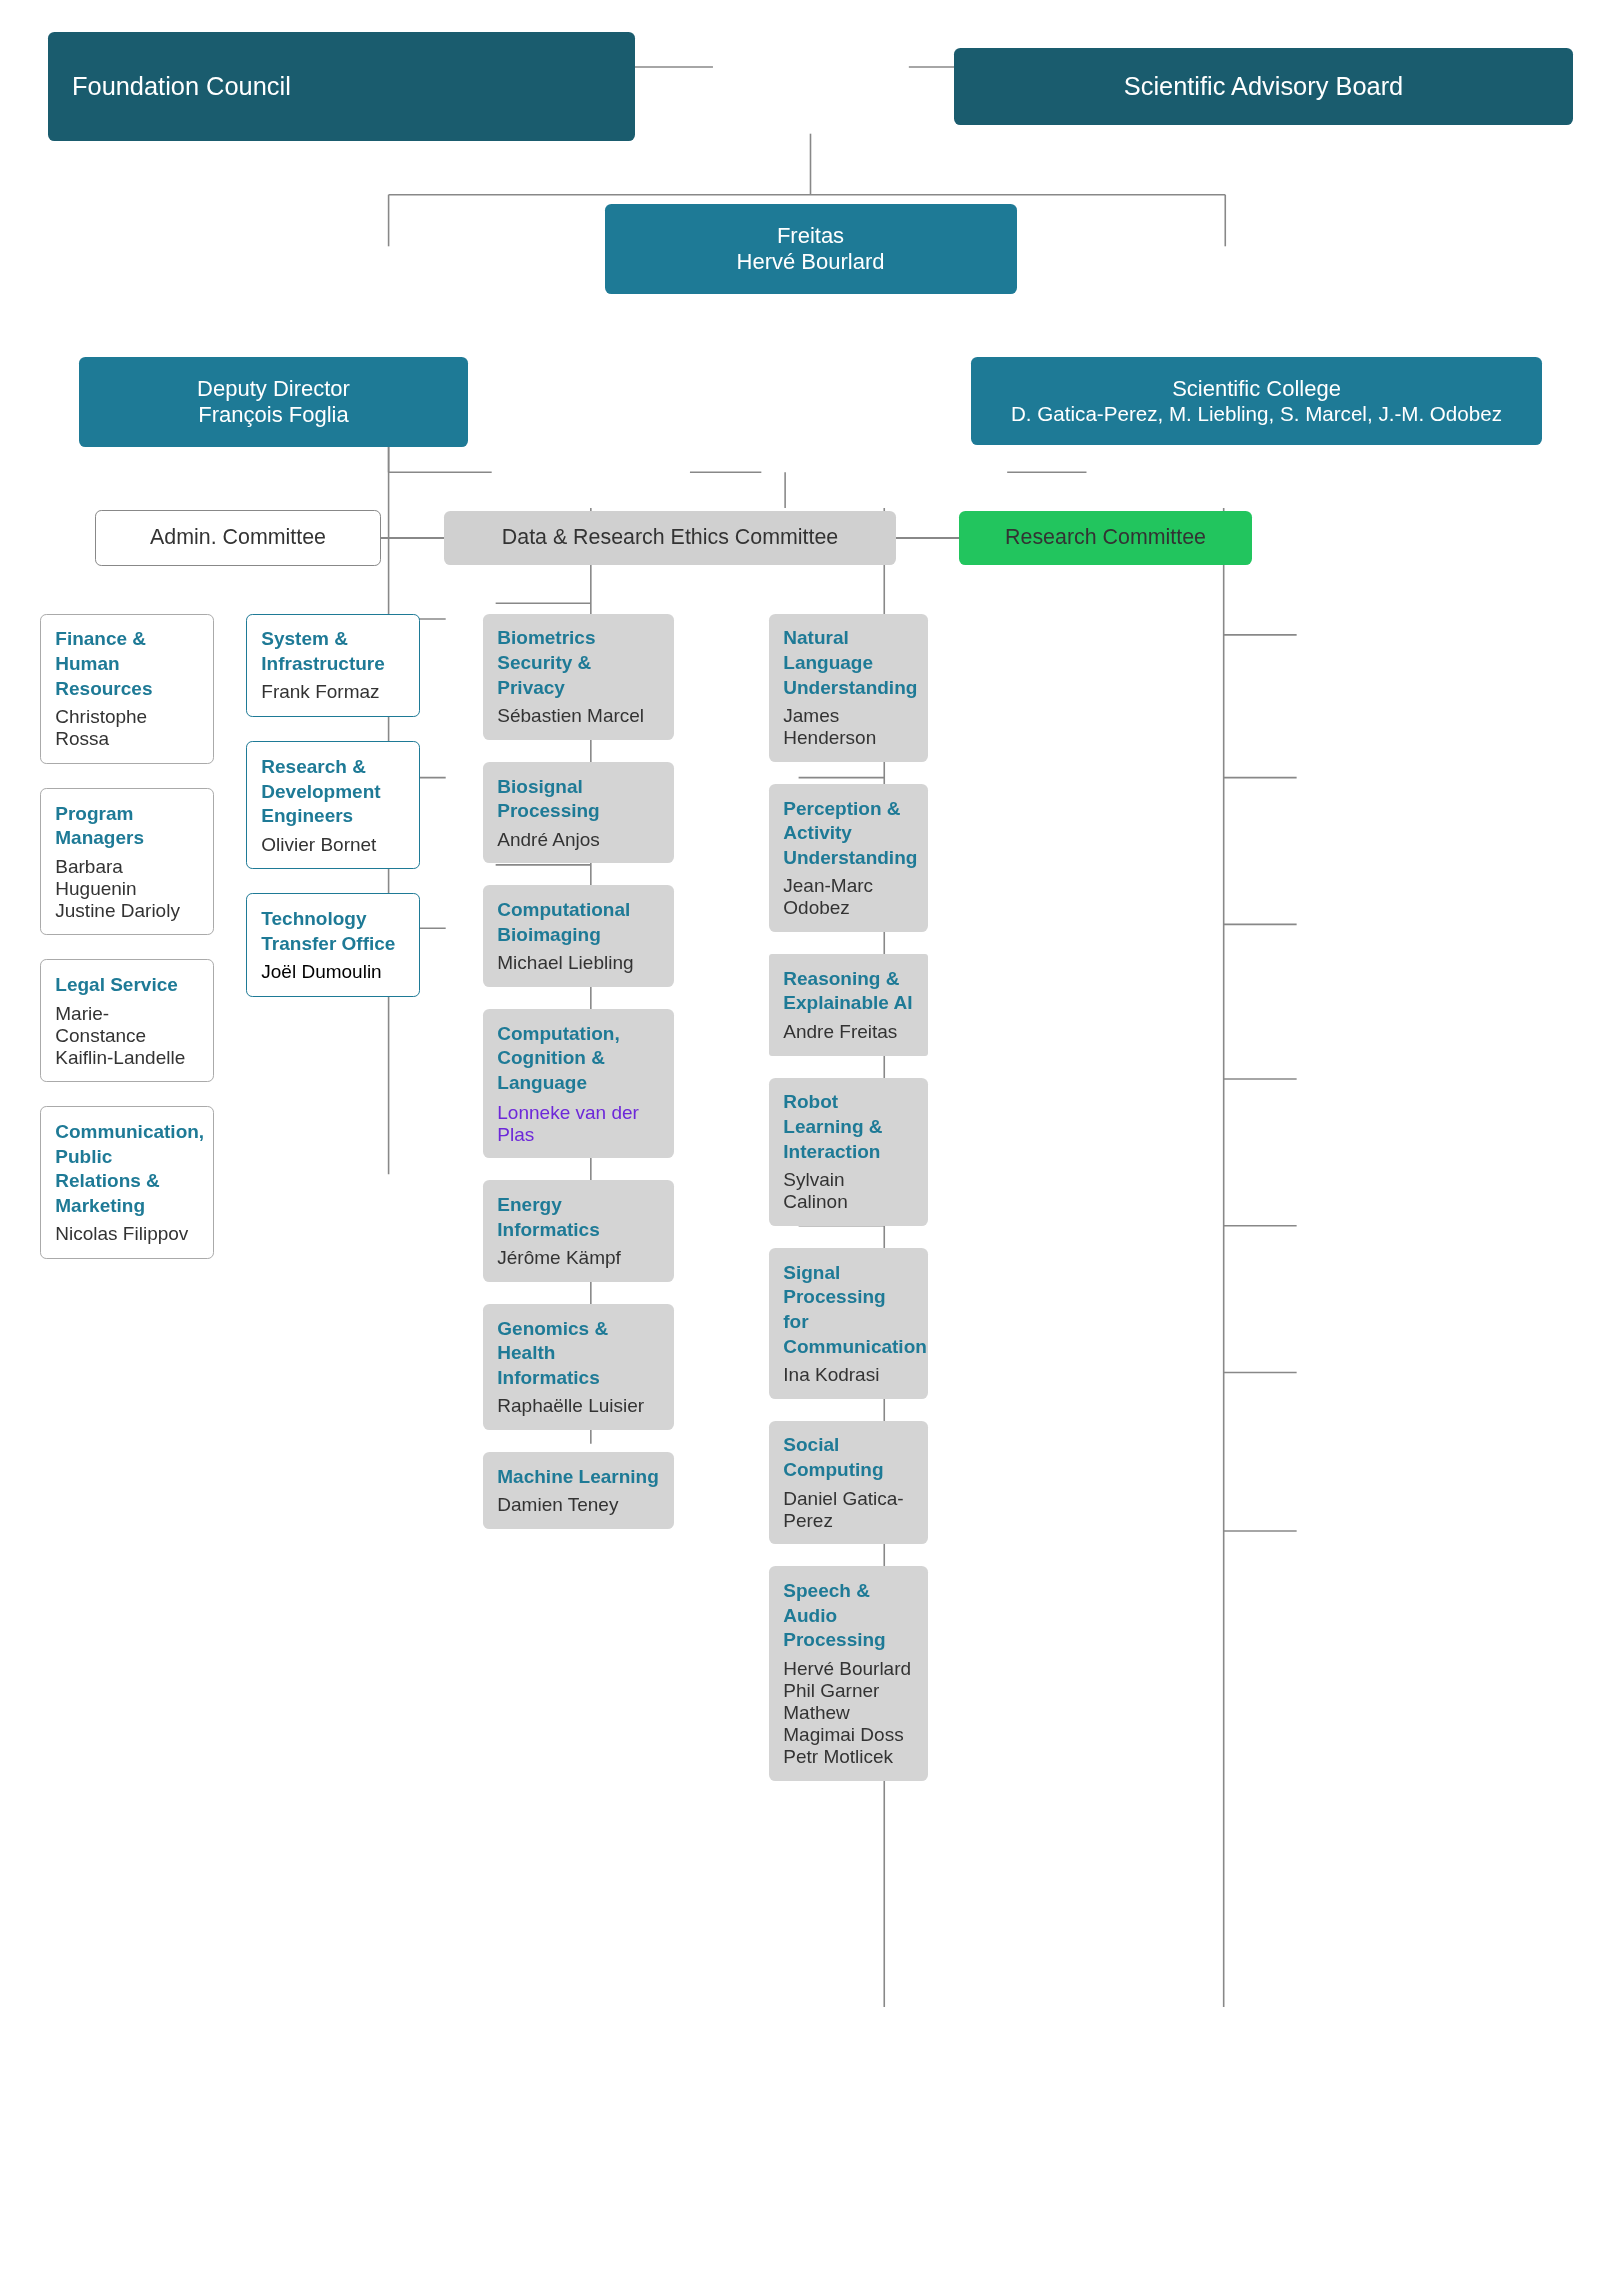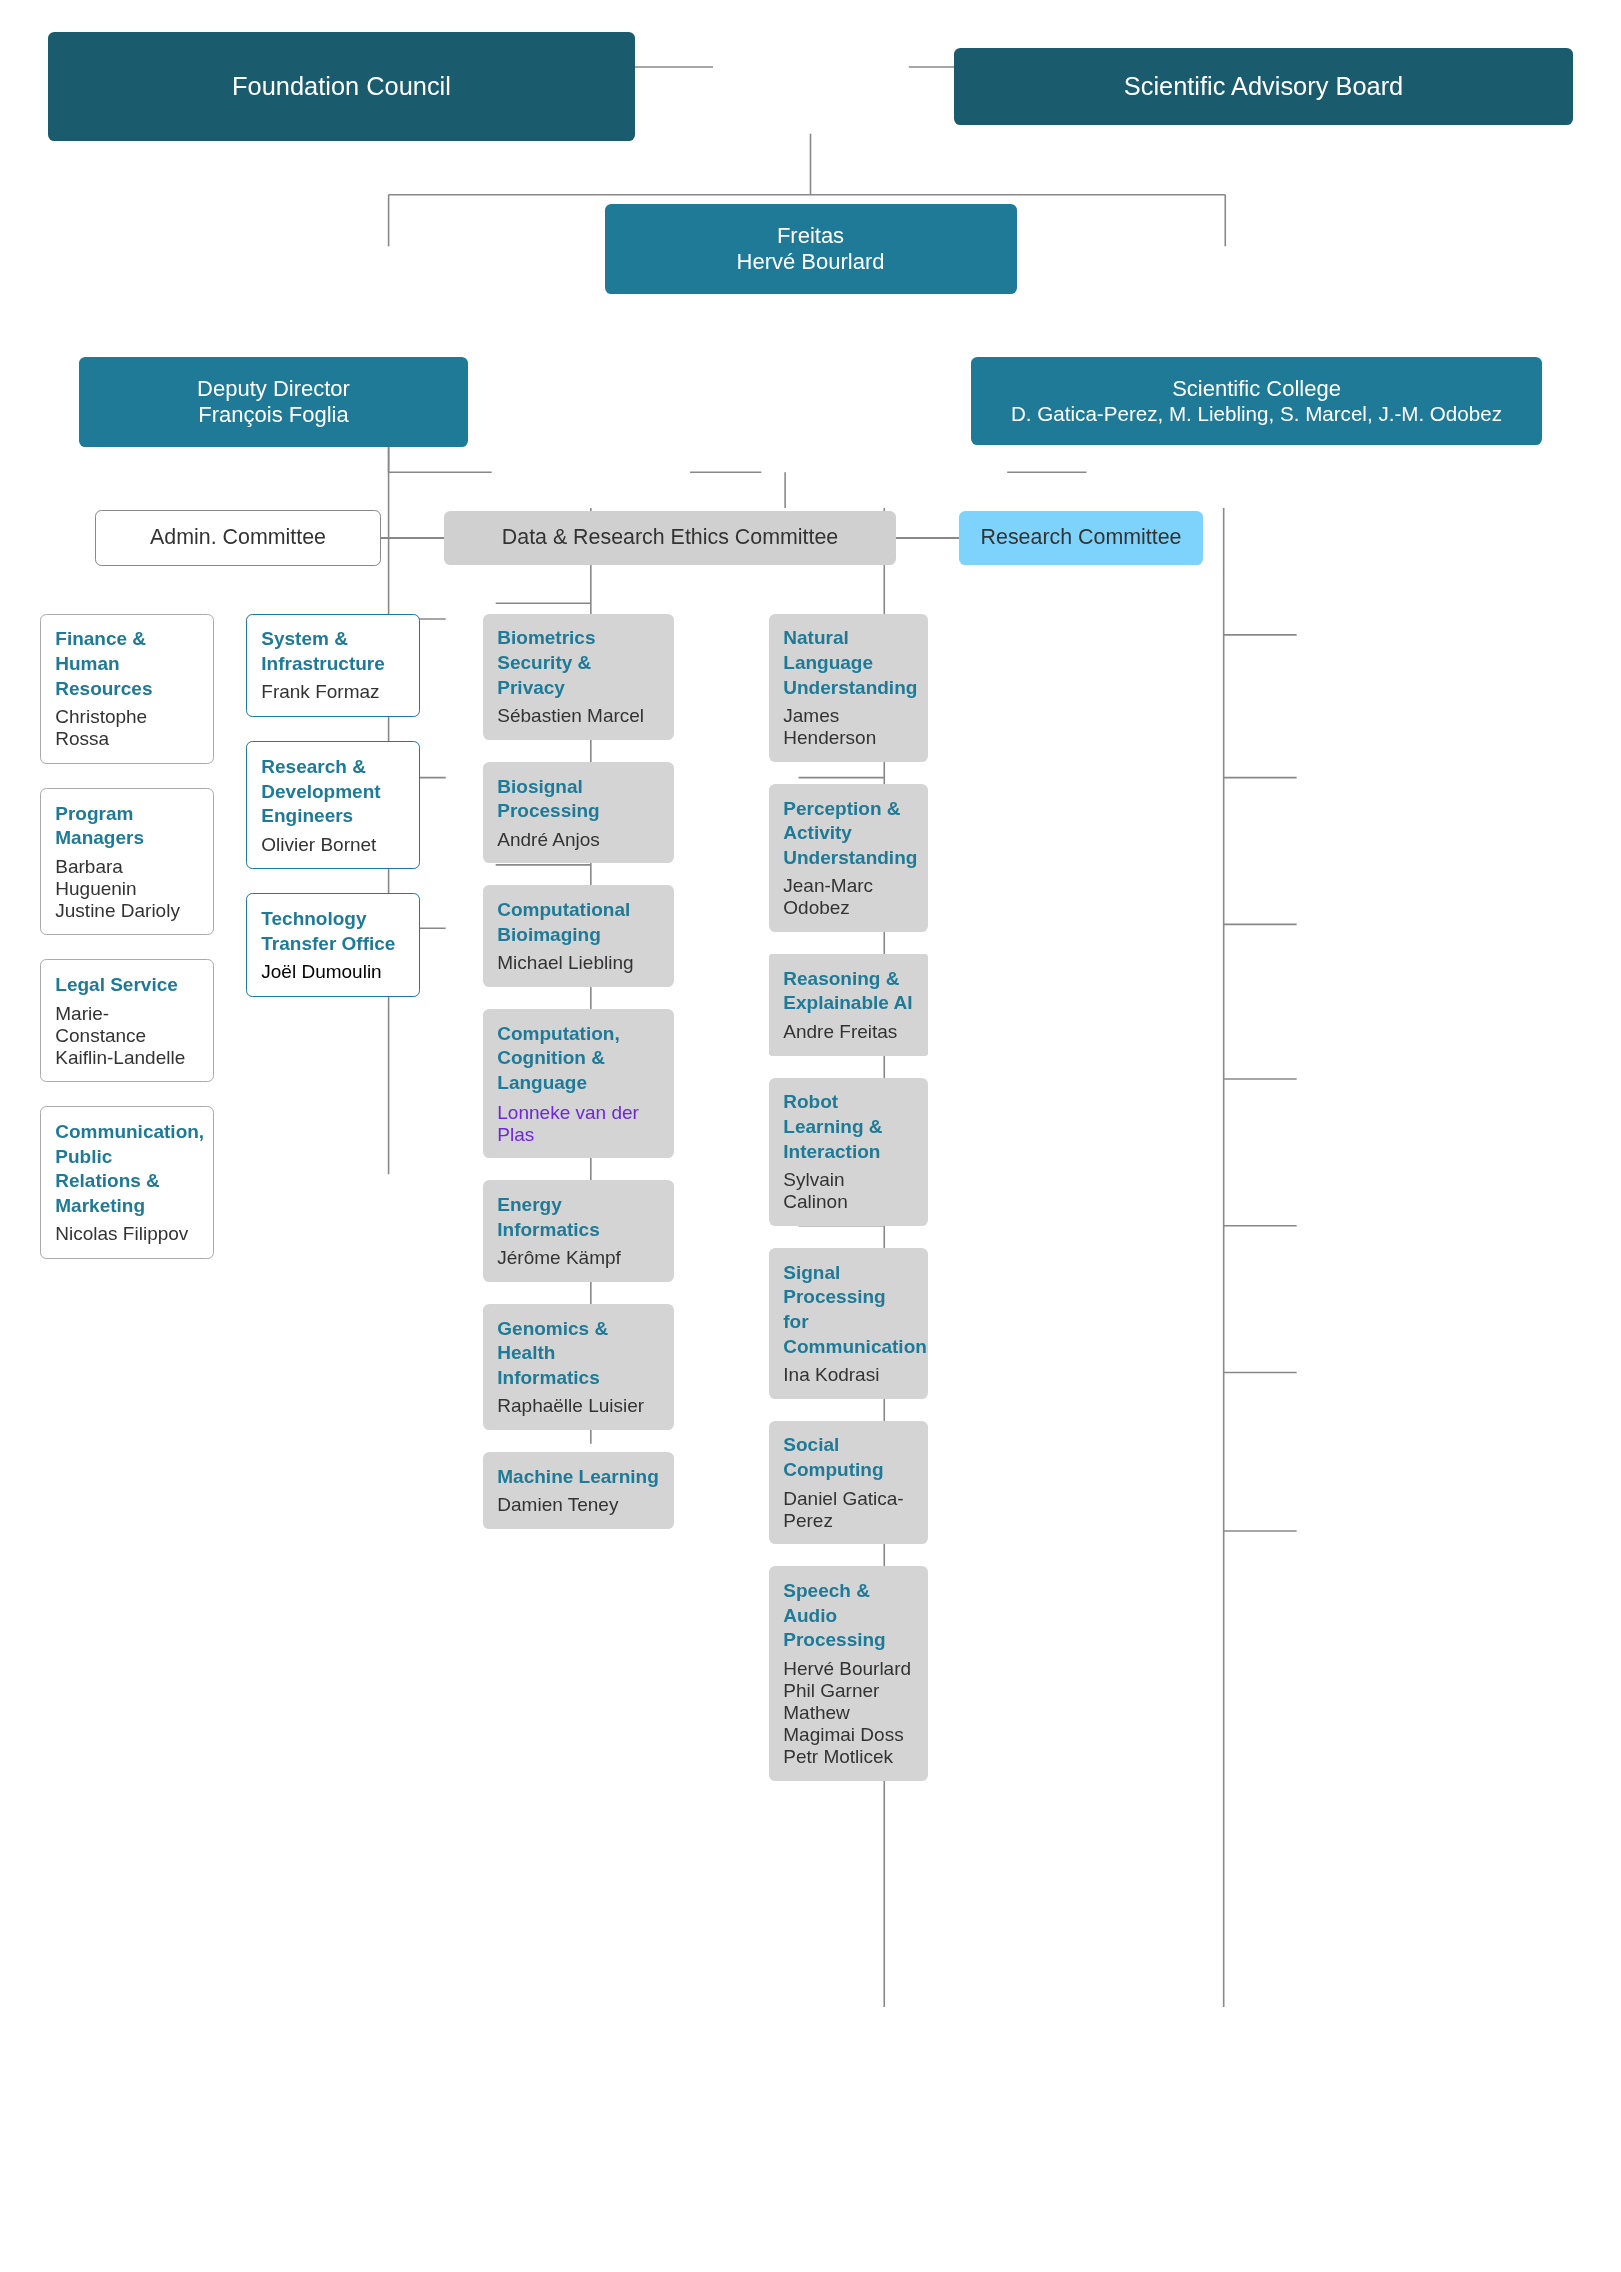--- a/index.html
+++ b/index.html
@@ -83,21 +83,21 @@
     <line x1="1543" y1="1165" x2="1635" y2="1165" stroke="#888" stroke-width="2"></line>
     <line x1="1543" y1="1360" x2="1635" y2="1360" stroke="#888" stroke-width="2"></line>
     <line x1="1543" y1="1545" x2="1635" y2="1545" stroke="#888" stroke-width="2"></line>
     <line x1="1543" y1="1730" x2="1635" y2="1730" stroke="#888" stroke-width="2"></line>
     <line x1="1543" y1="1930" x2="1635" y2="1930" stroke="#888" stroke-width="2"></line>
   </svg>
 
   <div style="position:relative;z-index:1;">
 
     <div style="display:flex; justify-content:space-between; align-items:center; padding:0 32px; margin-bottom:0;">
-      <div style="width:587px; background:#1a5c6e; color:#fff; border-radius:6.3px; padding:40px 24px; text-align:center; font-size:25.4px;">
+      <div style="width:587px; background:#1a5c6e; color:#fff; border-radius:6.3px; padding:40px 24px; text-align:left; font-size:25.4px;">
         <span>Foundation Council</span>
       </div>
       <div style="width:619px; background:#1a5c6e; color:#fff; border-radius:6.3px; padding:24px 24px; text-align:center; font-size:25.4px;">
         <span>Scientific Advisory Board</span>
       </div>
     </div>
 
     <div style="height:63px;"></div>
 
     <div style="display:flex; justify-content:center;">
@@ -124,21 +124,21 @@
 
     <div style="display:flex; align-items:center; padding:0 79px; gap:0;">
       <div style="width:286px; background:#fff; border:1.6px solid #888; border-radius:6.3px; padding:14.3px 16px; text-align:center; font-size:21.4px; color:#333; flex-shrink:0;">
         <span>Admin. Committee</span>
       </div>
       <div style="height:1.6px; background:#888; width:63px; flex-shrink:0;"></div>
       <div style="width:452px; background:#d0d0d0; border-radius:6.3px; padding:14.3px 16px; text-align:center; font-size:21.4px; color:#333; flex-shrink:0;">
         <span>Data &amp; Research Ethics Committee</span>
       </div>
       <div style="height:1.6px; background:#888; width:63px; flex-shrink:0;"></div>
-      <div style="width:244px; background:#7dd3fc; border-radius:6.3px; padding:14.3px 16px; text-align:center; font-size:21.4px; color:#333; flex-shrink:0;">
+      <div style="width:293px; background:#22c55e; border-radius:6.3px; padding:14.3px 16px; text-align:center; font-size:21.4px; color:#333; flex-shrink:0;">
         <span>Research Committee</span>
       </div>
     </div>
 
     <div style="height:48px;"></div>
 
     <div style="display:flex; align-items:flex-start; padding:0 16px; gap:0;">
 
       <div style="width:182px; display:flex; flex-direction:column; gap:24px; flex-shrink:0; padding-top:0; padding-left:8px;">
 

